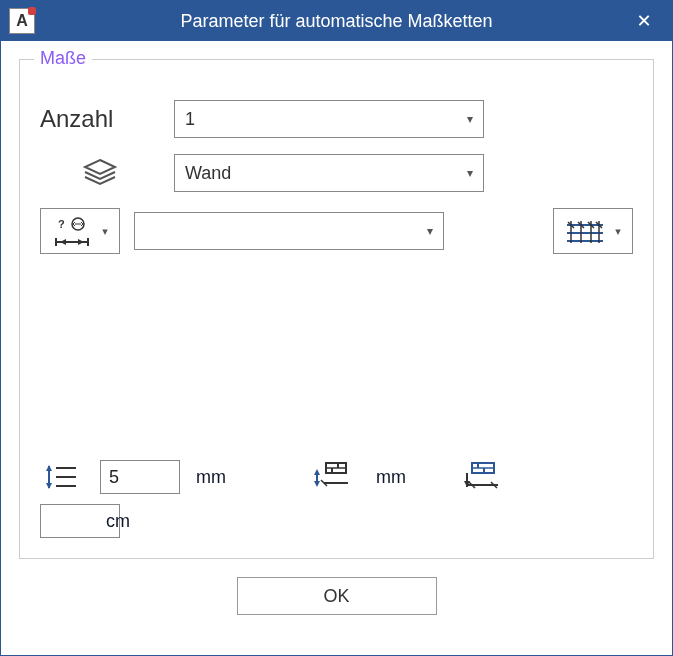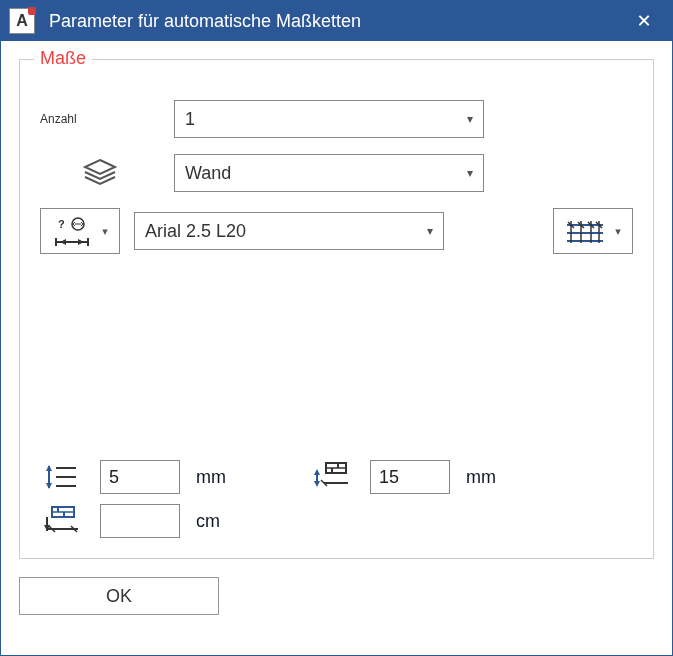--- a/index.html
+++ b/index.html
@@ -41,21 +41,21 @@
     position: relative;
   }
   .titlebar .app-icon::after{
     content:"";
     position:absolute;
     top:-2px; right:-2px;
     width:8px;height:8px;
     background:#d04040;
     border-radius:2px;
   }
-  .titlebar .title { flex: 1; }
+  .titlebar .title { flex: 1; text-align: center; }
   .titlebar .close {
     width: 40px;
     text-align: center;
     font-size: 18px;
     cursor: pointer;
   }
   .content {
     padding: 18px 18px 12px 18px;
   }
   .groupbox {
@@ -64,31 +64,31 @@
     padding: 40px 20px 20px 20px;
     height: 500px;
   }
   .groupbox-title {
     position: absolute;
     top: -12px;
     left: 14px;
     background: #fff;
     padding: 0 6px;
     font-size: 18px;
-    color: #ef4444;
+    color: #8b5cf6;
   }
   .row {
     display: flex;
     align-items: center;
     margin-bottom: 16px;
     gap: 14px;
   }
   .label-col {
     width: 120px;
-    font-size: 12px;
+    font-size: 24px;
     color: #333;
   }
   .icon-col {
     width: 120px;
     display:flex;
     justify-content:center;
   }
   .combo {
     height: 38px;
     border: 1px solid #888;
@@ -143,21 +143,20 @@
   }
   .small-icon{
     width:40px;height:34px;
     display:flex;align-items:center;justify-content:center;
   }
   .button-row {
     display: flex;
     justify-content: center;
     gap: 40px;
     margin-top: 18px;
-    flex-direction: column;
   }
   .btn {
     width: 200px;
     height: 38px;
     border: 1px solid #999;
     background: #fff;
     font-size: 18px;
     color: #333;
     cursor: pointer;
     display:flex;align-items:center;justify-content:center;
@@ -210,21 +209,20 @@
             <path d="M23 8 h6 M23 6 l-2 2 l2 2 M29 6 l2 2 l-2 2" stroke="#333" stroke-width="1" fill="none"></path>
             <line x1="4" y1="26" x2="36" y2="26" stroke="#333" stroke-width="2"></line>
             <line x1="4" y1="22" x2="4" y2="30" stroke="#333" stroke-width="2"></line>
             <line x1="36" y1="22" x2="36" y2="30" stroke="#333" stroke-width="2"></line>
             <polygon points="8,26 14,23 14,29" fill="#333"></polygon>
             <polygon points="32,26 26,23 26,29" fill="#333"></polygon>
           </svg>
           <span class="caret">▾</span>
         </div>
         <div class="combo combo-w">
-          <span>Arial 2.5 L20</span>
           <span class="caret">▾</span>
         </div>
         <div style="flex:1"></div>
         <div class="icon-btn" style="width:80px">
           <svg width="40" height="28" viewBox="0 0 40 28">
             <line x1="2" y1="8" x2="38" y2="8" stroke="#2b5797" stroke-width="2"></line>
             <line x1="2" y1="16" x2="38" y2="16" stroke="#2b5797" stroke-width="2"></line>
             <line x1="2" y1="24" x2="38" y2="24" stroke="#2b5797" stroke-width="2"></line>
             <line x1="6" y1="4" x2="6" y2="26" stroke="#333" stroke-width="1.5"></line>
             <line x1="16" y1="4" x2="16" y2="26" stroke="#333" stroke-width="1.5"></line>
@@ -261,21 +259,20 @@
             <line x1="22" y1="7" x2="22" y2="12" stroke="#333" stroke-width="2"></line>
             <line x1="28" y1="2" x2="28" y2="7" stroke="#333" stroke-width="2"></line>
             <line x1="16" y1="7" x2="36" y2="7" stroke="#333" stroke-width="1.5"></line>
             <line x1="14" y1="22" x2="38" y2="22" stroke="#333" stroke-width="2"></line>
             <line x1="7" y1="10" x2="7" y2="24" stroke="#2b5797" stroke-width="2"></line>
             <polygon points="7,8 4,14 10,14" fill="#2b5797"></polygon>
             <polygon points="7,26 4,20 10,20" fill="#2b5797"></polygon>
             <line x1="11" y1="19" x2="17" y2="25" stroke="#333" stroke-width="1.5"></line>
           </svg>
         </div>
-        <input class="num-input" value="15" style="">
         <div class="unit">mm</div>
 
         <div class="small-icon">
           <svg width="40" height="32" viewBox="0 0 40 32">
             <rect x="12" y="2" width="22" height="10" fill="none" stroke="#2b5797" stroke-width="2"></rect>
             <line x1="18" y1="2" x2="18" y2="7" stroke="#2b5797" stroke-width="2"></line>
             <line x1="24" y1="7" x2="24" y2="12" stroke="#2b5797" stroke-width="2"></line>
             <line x1="12" y1="7" x2="34" y2="7" stroke="#2b5797" stroke-width="1.5"></line>
             <line x1="7" y1="12" x2="7" y2="26" stroke="#333" stroke-width="2"></line>
             <polygon points="7,26 4,20 10,20" fill="#333"></polygon>

